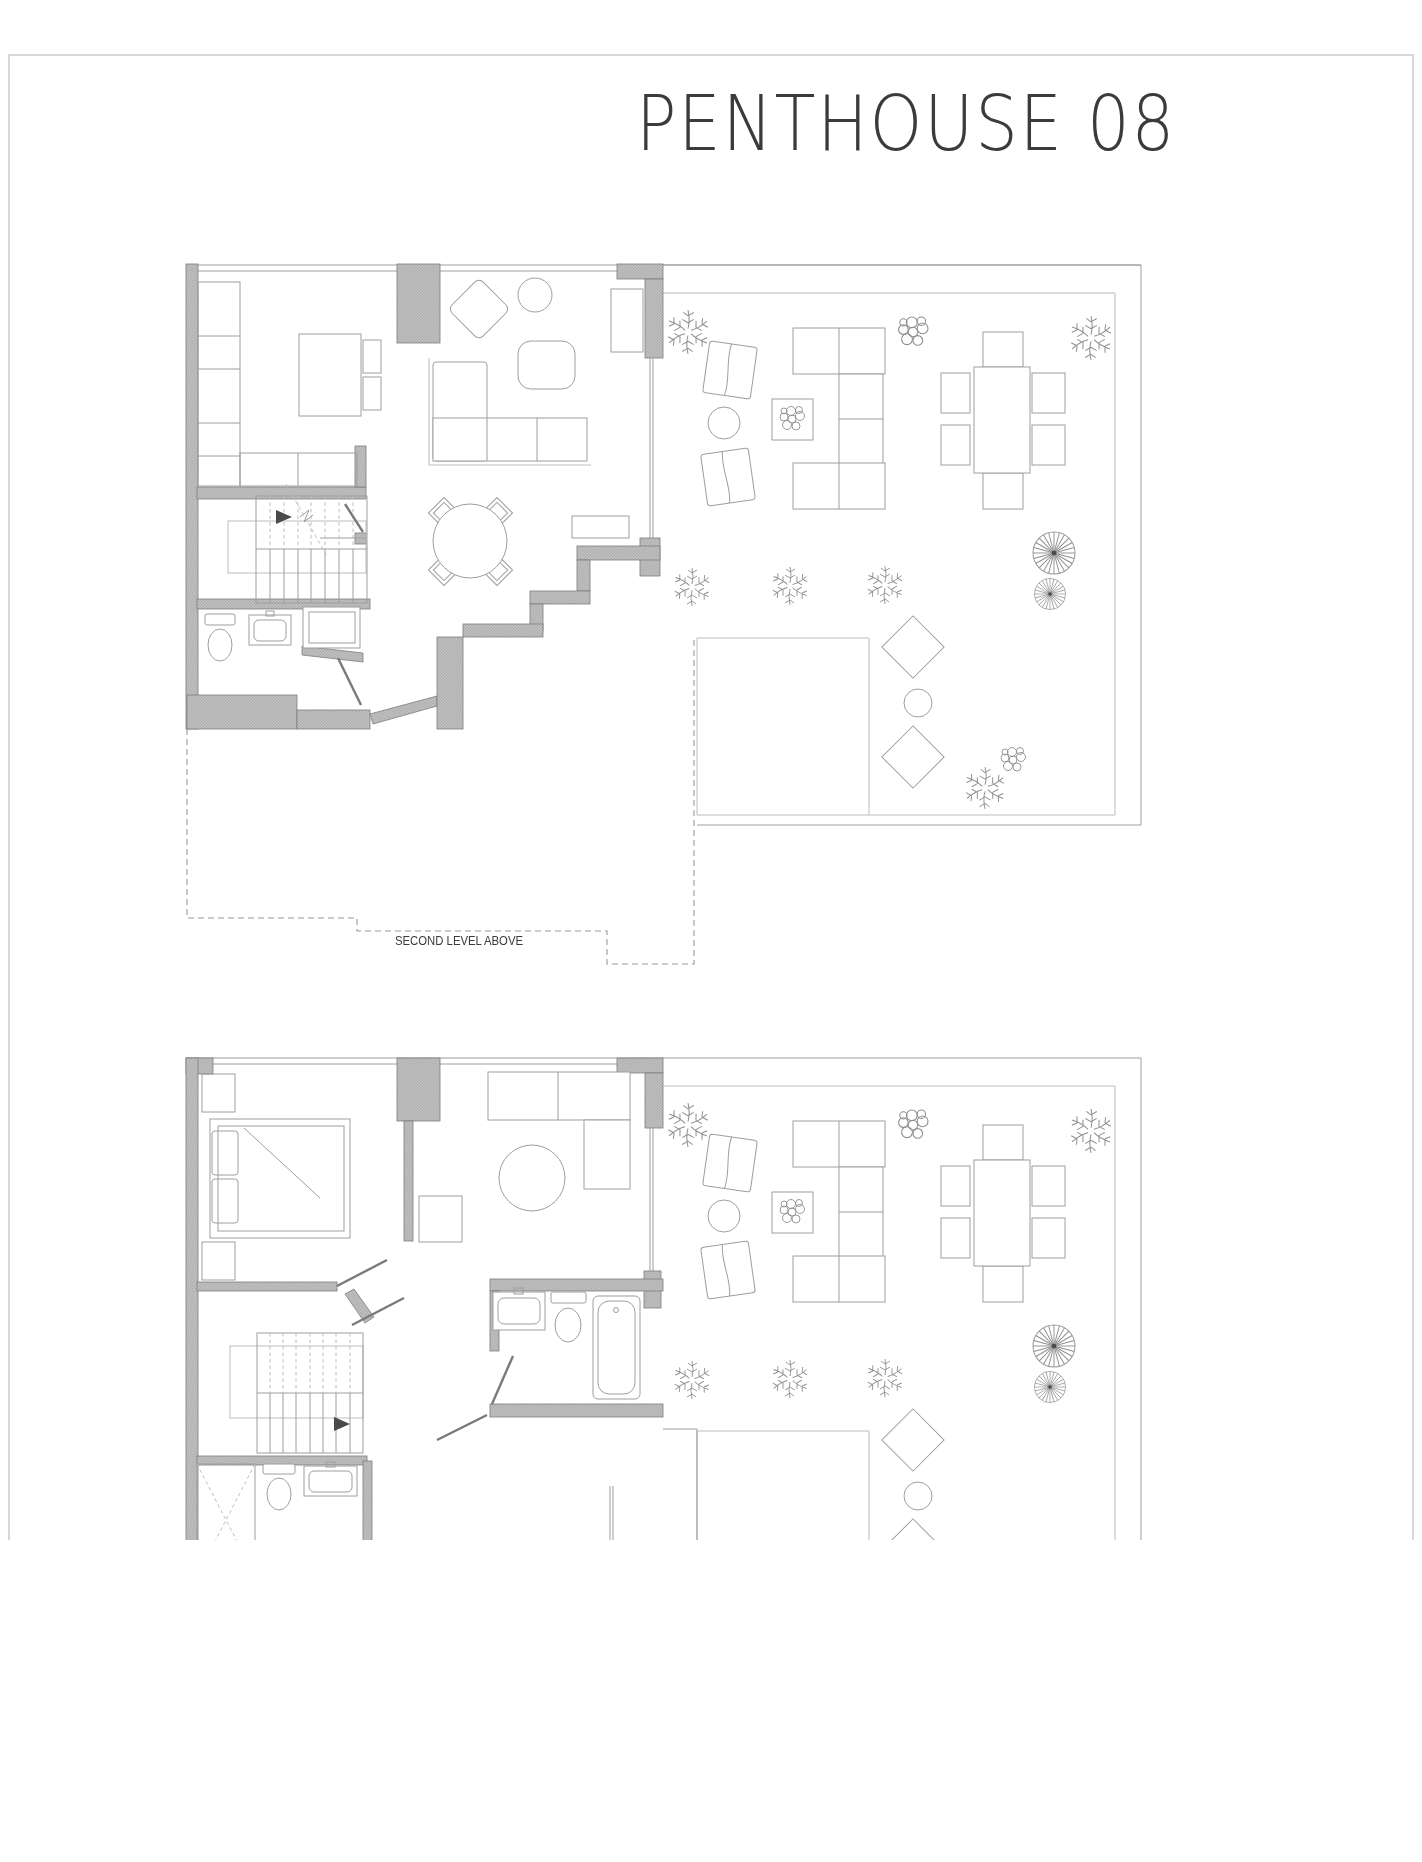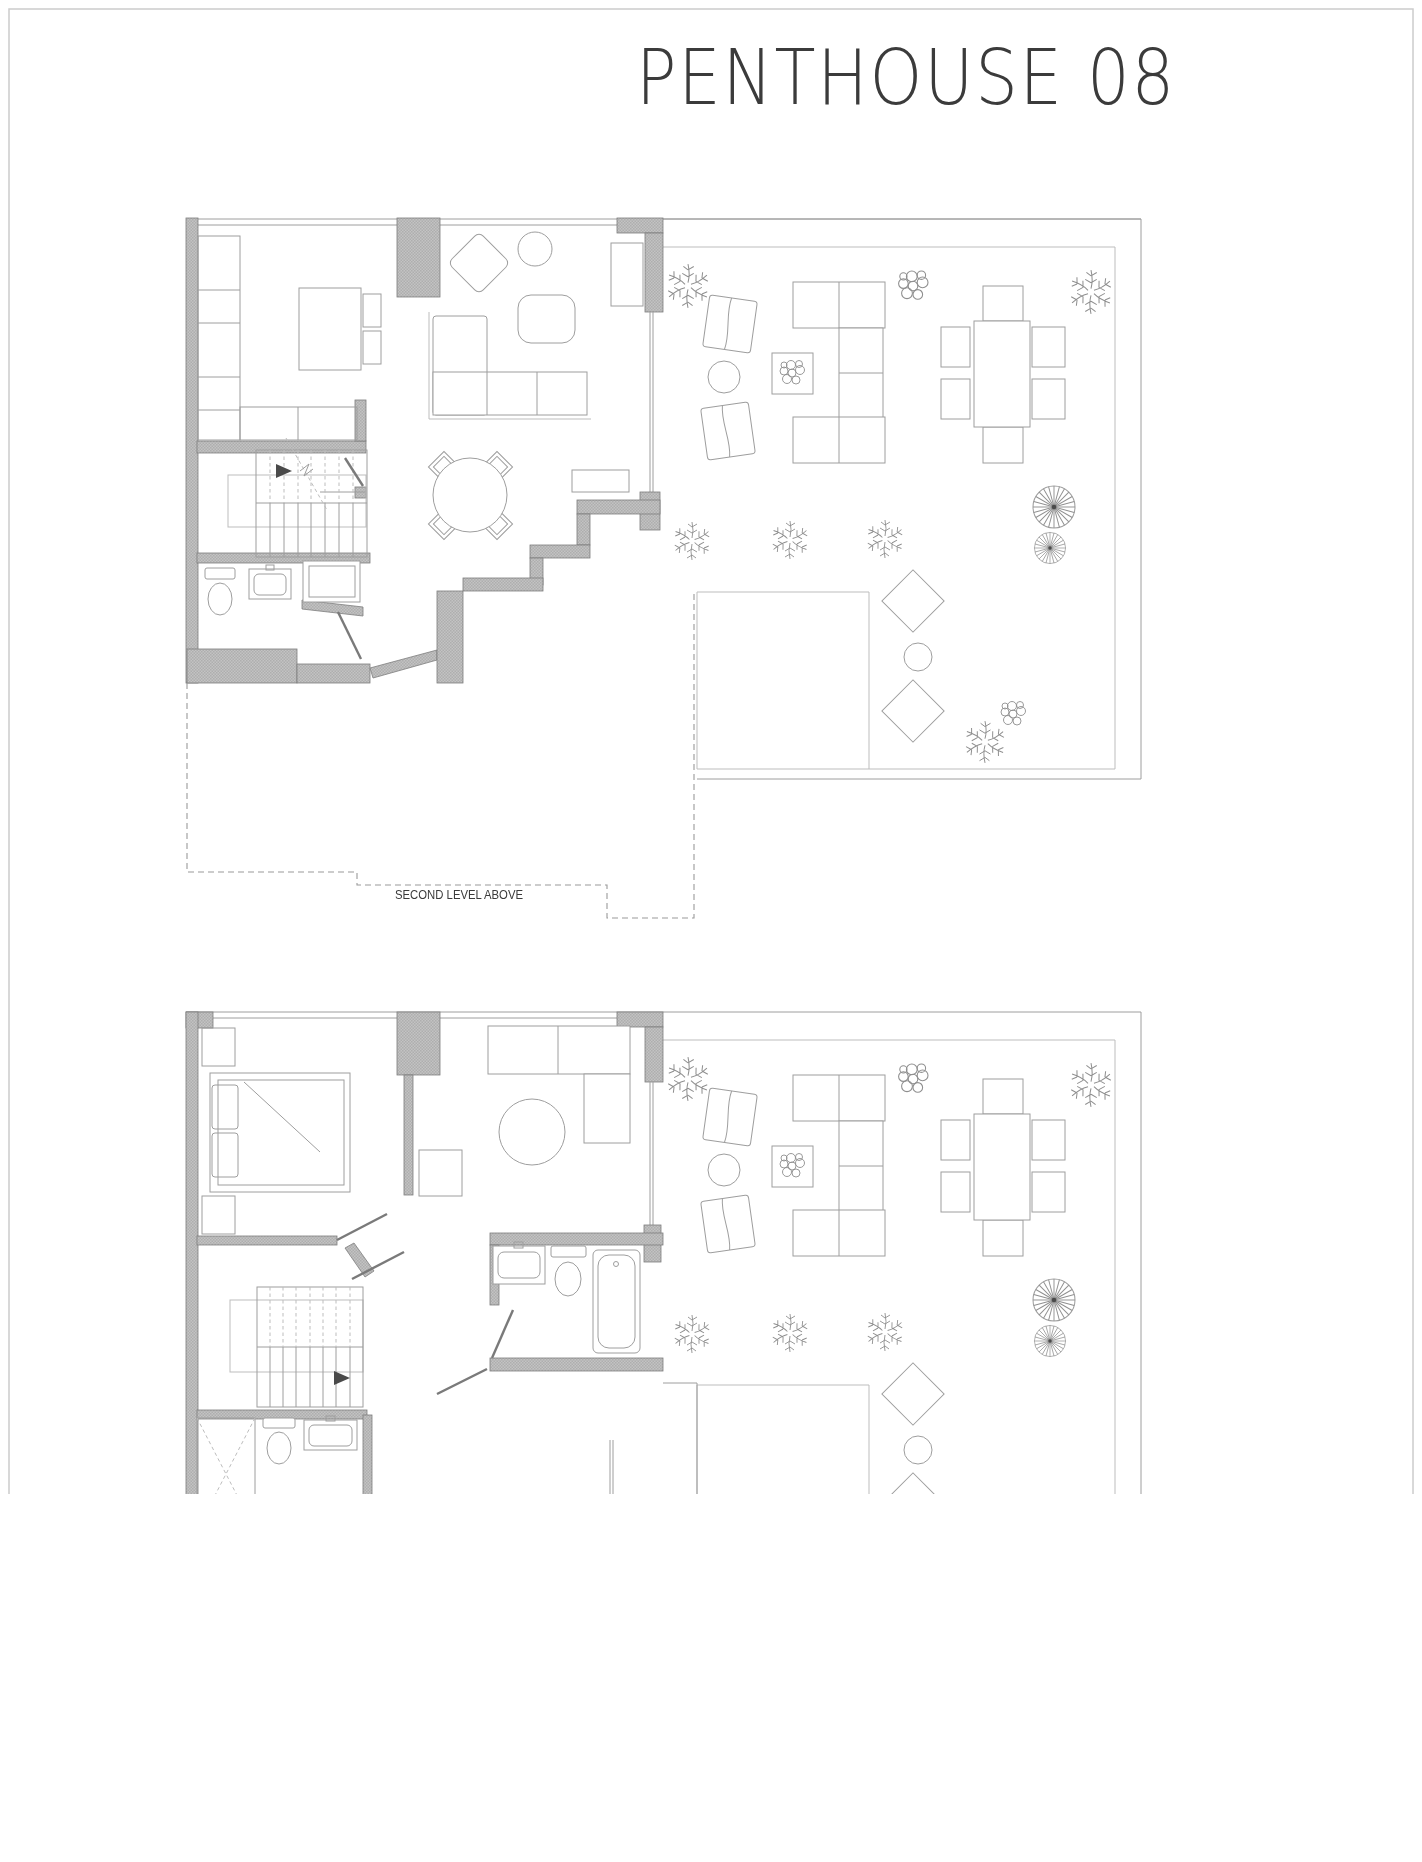--- a/index.html
+++ b/index.html
@@ -1,17 +1,17 @@
 <!DOCTYPE html>
 <html style="--page-bg: #ffffff; --wall-fill: #bdbdbd; --wall-fill-alt: #aeaeae; --wall-edge: #7d7d7d; --line: #9e9e9e; --line-light: #bdbdbd; --dashed: #9a9a9a; --dark-text: #3b3b3b;"><head>
 <meta charset="utf-8">
 <style>
   html,body{margin:0;padding:0;background:#fff;}
   .page{position:relative;width:1422px;height:1494px;background:var(--page-bg,#fff);overflow:hidden;
-        font-family:"Liberation Sans",sans-serif;}
+        font-family:"Liberation Sans",sans-serif;margin-top:46px;}
   svg{position:absolute;left:0;top:0;}
   
   .w   {fill:url(#wp);stroke:var(--wall-edge,#7d7d7d);stroke-width:.8;}
   .tl  {stroke:var(--line,#9e9e9e);fill:none;stroke-width:1;}
   .tl2 {stroke:var(--line-light,#bdbdbd);fill:none;stroke-width:1;}
   .f   {stroke:var(--line,#9e9e9e);fill:#fff;stroke-width:1;}
   .fo  {stroke:var(--line,#9e9e9e);fill:none;stroke-width:1;}
   .dash{stroke:var(--dashed,#9a9a9a);stroke-dasharray:6 4;fill:none;stroke-width:1.1;}
   .dashf{stroke:var(--line-light,#bdbdbd);stroke-dasharray:3.5 3;fill:none;stroke-width:1;}
   .door{stroke:#7a7a7a;stroke-width:2.4;fill:none;}

